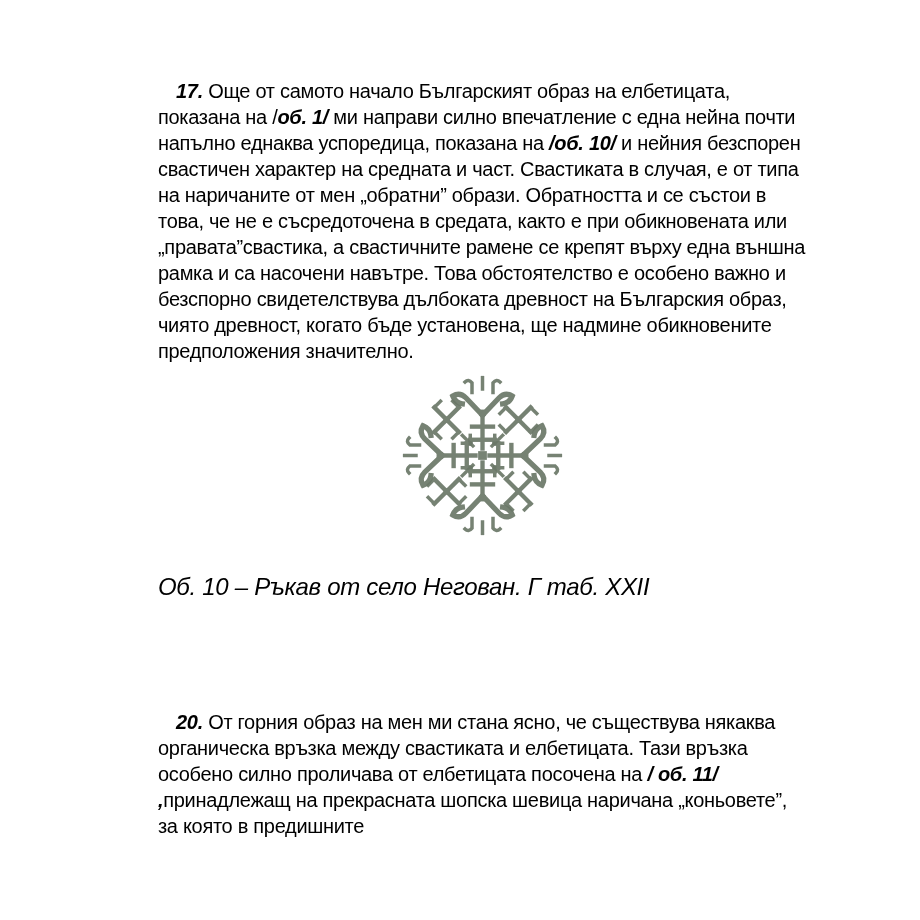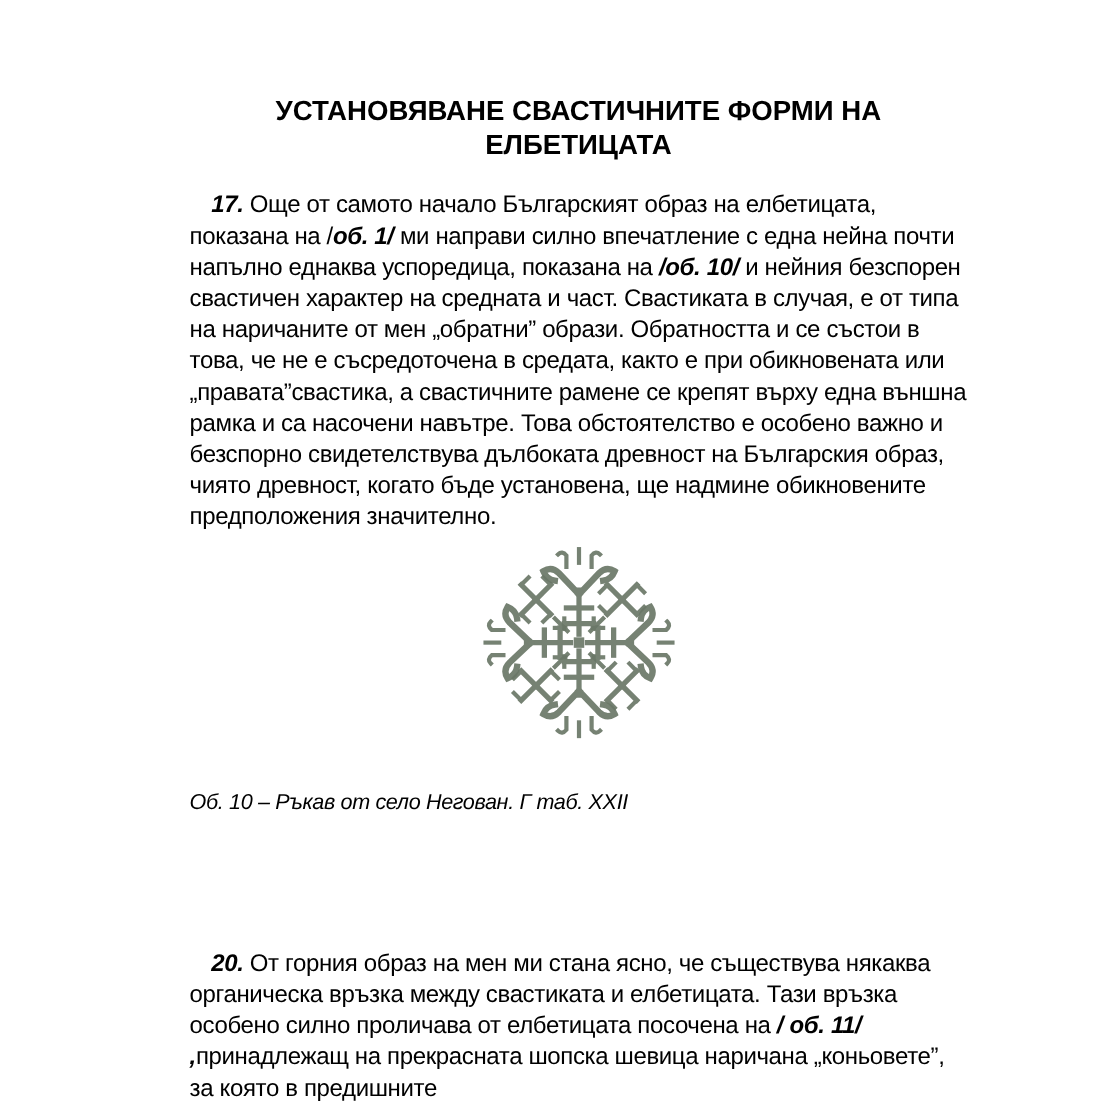--- a/index.html
+++ b/index.html
@@ -41,38 +41,37 @@
   }
   .body-para b { font-weight: bold; font-style: italic; }
   .figure-block {
     text-align: center;
     margin: 4px 0 0 0;
   }
   .motif-svg {
     display: inline-block;
   }
   .figure-caption {
-    font-size: 18px;
+    font-size: 24px;
     line-height: 24px;
     letter-spacing: -0.3px;
     font-style: italic;
     margin: 28px 0 0 0;
     text-align: left;
   }
   .para-18 {
     margin-top: 110px;
   }
 </style>
 </head>
 <body>
 
 <div class="page">
   <div class="content">
 
-    <h1 class="doc-title">УСТАНОВЯВАНЕ СВАСТИЧНИТЕ ФОРМИ НА ЕЛБЕТИЦАТА</h1>
 
     <p class="body-para"><b>17.</b><span> Още от самото начало Българският образ на елбетицата, показана на /</span><b>об. 1/</b><span> ми направи силно впечатление с една нейна почти напълно еднаква успоредица, показана на </span><b>/об. 10/</b><span> и нейния безспорен свастичен характер на средната и част. Свастиката в случая, е от типа на наричаните от мен „обратни” образи. Обратността и се състои в това, че не е съсредоточена в средата, както е при обикновената или „правата”свастика, а свастичните рамене се крепят върху една външна рамка и са насочени навътре. Това обстоятелство е особено важно и безспорно свидетелствува дълбоката древност на Българския образ, чиято древност, когато бъде установена, ще надмине обикновените предположения значително.</span></p>
 
     <div class="figure-block">
       <svg class="motif-svg" width="175" height="175" viewBox="0 0 200 200" aria-hidden="true">
         <defs>
           <g id="quad" stroke="var(--ink, #6b7868)" fill="none" stroke-width="5" stroke-linecap="square" opacity="0.92">
 
             <line x1="100" y1="92" x2="100" y2="50"></line>
             <line x1="86" y1="82" x2="114" y2="82"></line>

